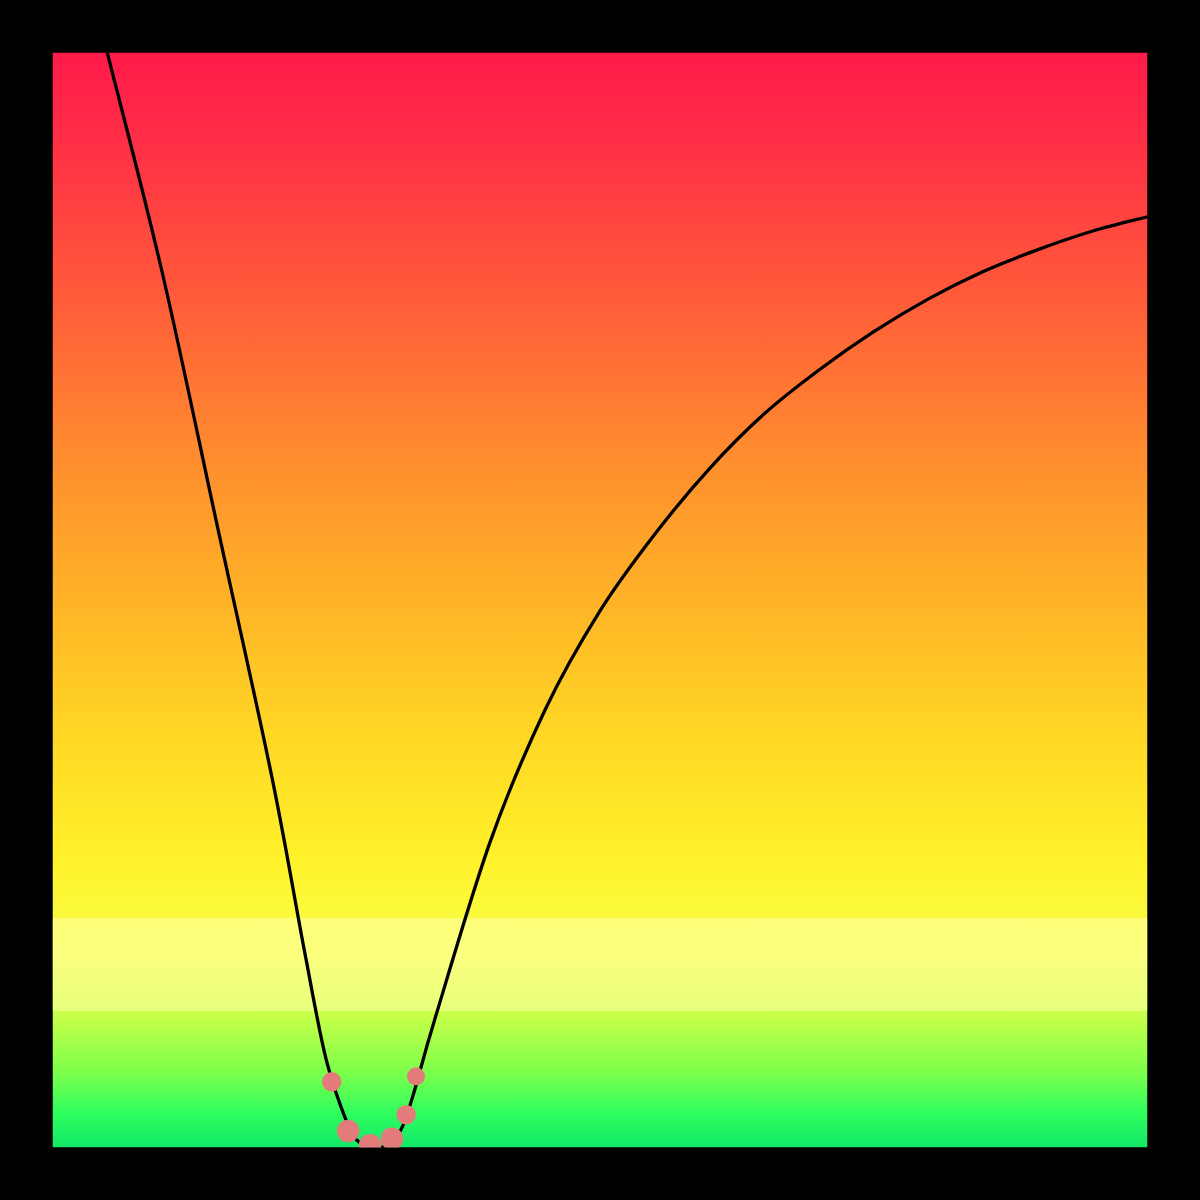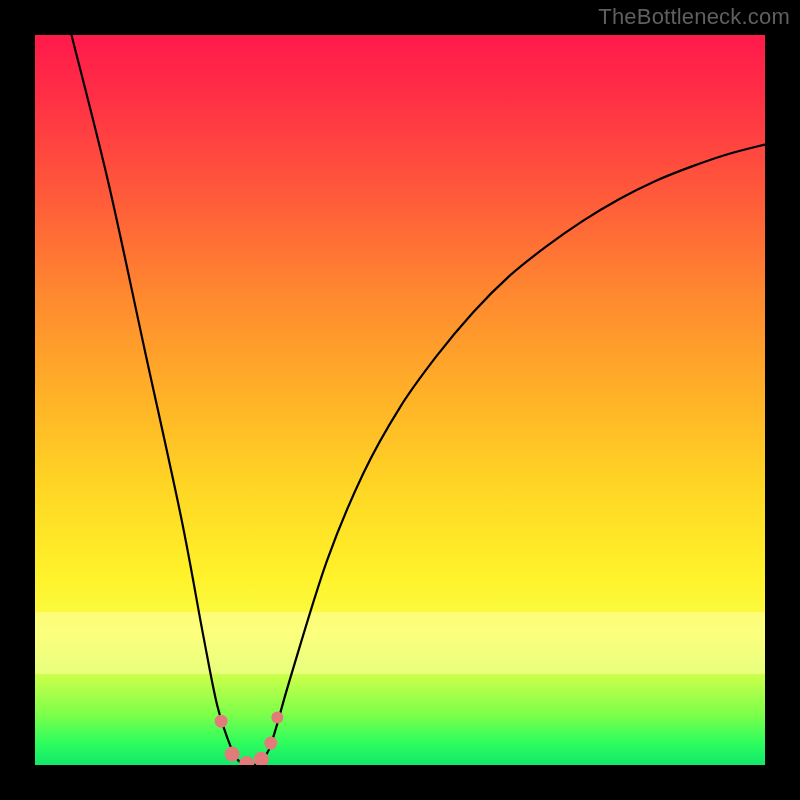--- a/index.html
+++ b/index.html
@@ -75,21 +75,20 @@
     width: 100%;
     height: 100%;
     overflow: visible;
   }
 </style>
 </head>
 <body>
 
 <div class="frame">
 
-  <div class="watermark">TheBottleneck.com</div>
 
   <div class="plot-area">
     <div class="gradient"></div>
     <div class="band"></div>
 
     <svg class="curve" viewBox="0 0 730 730" preserveAspectRatio="none">
       <path id="curve-path" fill="none" stroke="#000000" stroke-width="2.2" stroke-linecap="round" stroke-linejoin="round" d="M 36.5,0 C 42.583333333333336,24.333333333333332 60.833333333333336,93.68333333333334 73,146 C 85.16666666666667,198.31666666666666 97.33333333333333,257.9333333333334 109.5,313.90000000000003 C 121.66666666666667,369.8666666666667 136.26666666666665,434.34999999999997 146,481.79999999999995 C 155.73333333333335,529.25 161.81666666666666,566.9666666666667 167.9,598.6 C 173.98333333333335,630.2333333333333 177.63333333333333,652.1333333333333 182.5,671.6 C 187.36666666666667,691.0666666666667 193.45000000000002,706.275 197.10000000000002,715.4 C 200.75000000000003,724.525 201.96666666666667,723.9166666666667 204.4,726.35 C 206.83333333333334,728.7833333333333 209.26666666666665,729.3916666666667 211.7,730 C 214.13333333333333,730.6083333333333 216.56666666666666,730.6083333333333 219,730 C 221.43333333333334,729.3916666666667 223.86666666666667,728.7833333333333 226.3,726.35 C 228.73333333333335,723.9166666666667 231.16666666666666,720.875 233.6,715.4 C 236.03333333333333,709.925 237.25,705.6666666666666 240.9,693.5 C 244.55,681.3333333333334 246.9833333333333,670.3833333333333 255.49999999999997,642.4 C 264.01666666666665,614.4166666666666 279.8333333333333,559.6666666666667 292,525.6 C 304.1666666666667,491.53333333333336 316.3333333333333,463.55 328.5,438 C 340.6666666666667,412.45 352.8333333333333,391.76666666666665 365,372.3 C 377.1666666666667,352.83333333333337 389.33333333333337,337.01666666666665 401.50000000000006,321.2 C 413.66666666666674,305.3833333333333 425.83333333333337,290.7833333333333 438,277.4 C 450.16666666666663,264.01666666666665 462.33333333333337,251.84999999999997 474.5,240.89999999999998 C 486.66666666666663,229.95 498.83333333333326,220.82500000000005 510.99999999999994,211.70000000000005 C 523.1666666666666,202.57500000000005 535.3333333333334,194.0583333333333 547.5,186.14999999999998 C 559.6666666666666,178.24166666666665 571.8333333333334,170.94166666666666 584,164.25 C 596.1666666666666,157.55833333333334 608.3333333333334,151.475 620.5,146 C 632.6666666666666,140.525 644.8333333333334,135.90166666666678 657,131.4000000000001 C 669.1666666666666,126.89833333333341 681.3333333333334,122.63999999999992 693.5,118.9899999999999 C 705.6666666666666,115.33999999999988 723.9166666666666,111.08166666666665 730,109.5"></path>
       <g id="markers-group">
           <circle cx="186.15" cy="686.2" r="6.5" fill="#e47b7b"></circle>
           <circle cx="197.10000000000002" cy="719.05" r="7.5" fill="#e47b7b"></circle>

